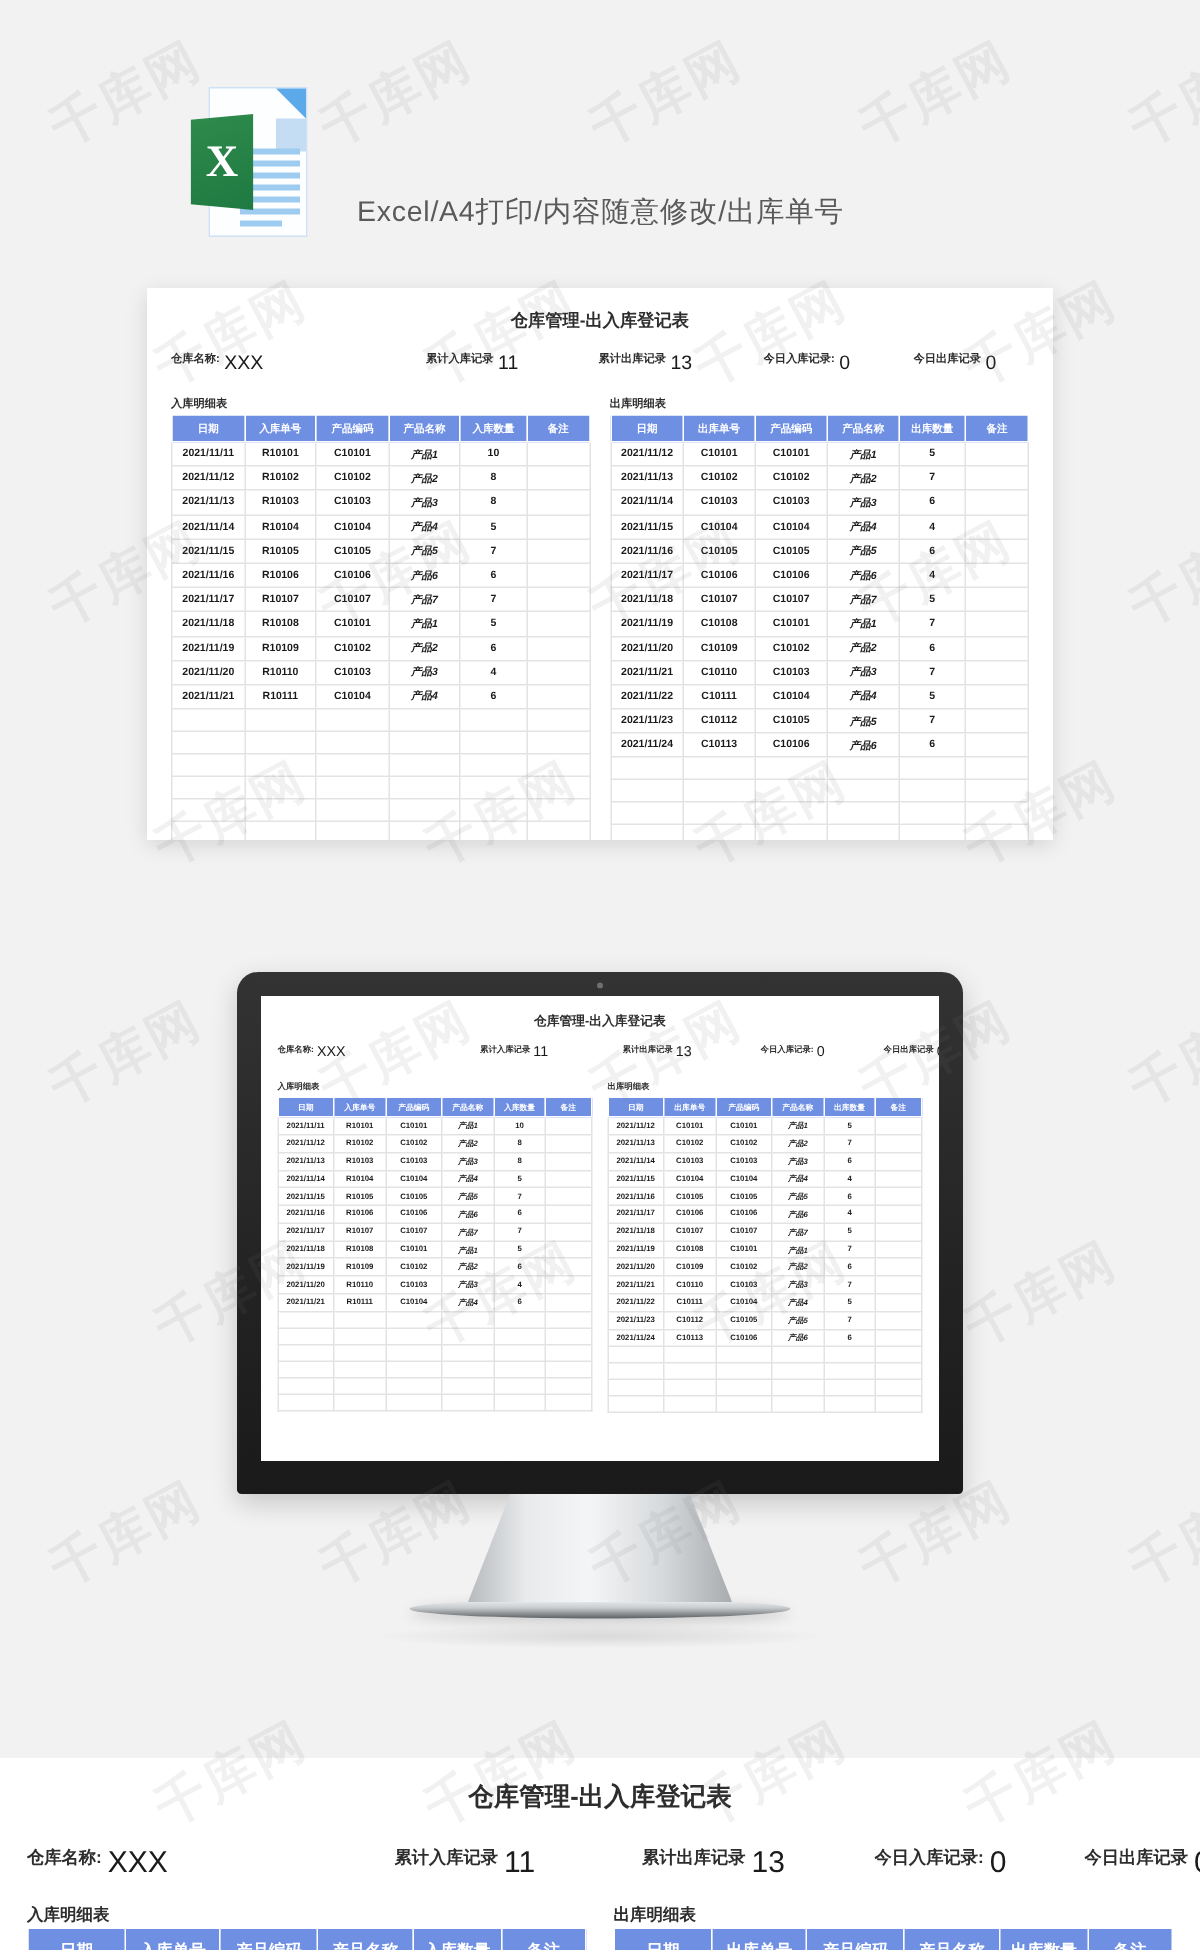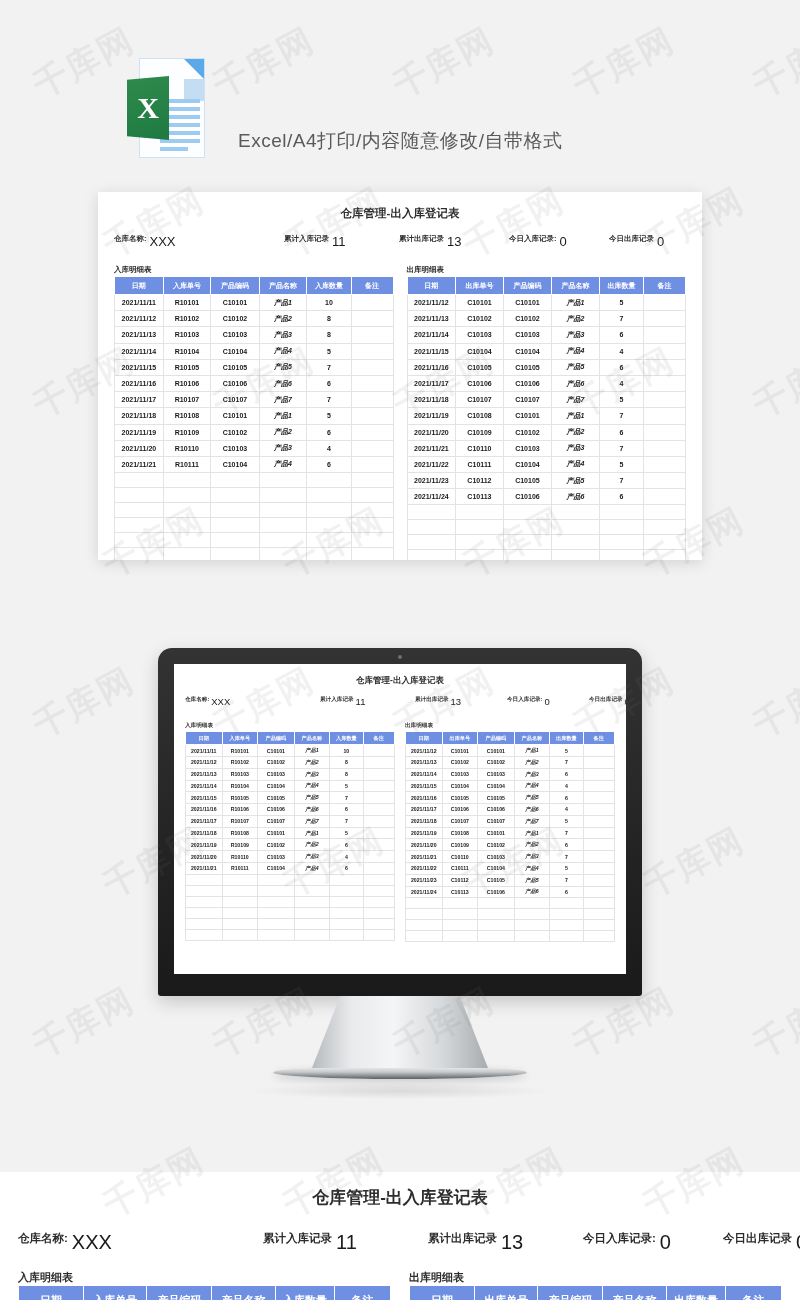--- a/index.html
+++ b/index.html
@@ -246,21 +246,21 @@
       <div class="xls-line" style="top:48px; width:40px;"></div>
       <div class="xls-line" style="top:56px; width:40px;"></div>
       <div class="xls-line" style="top:64px; width:40px;"></div>
       <div class="xls-line" style="top:72px; width:40px;"></div>
       <div class="xls-line" style="top:80px; width:40px;"></div>
       <div class="xls-line" style="top:88px; width:28px;"></div>
     </div>
     <div class="xls-badge">X</div>
   </div>
 
-  <div class="title-sub">Excel/A4打印/内容随意修改/自带格式</div>
+  <div class="title-sub">Excel/A4打印/内容随意修改/出库单号</div>
 </div>
 
 <div class="card">
   <div class="inner">
     <div class="sheet-title">仓库管理-出入库登记表</div>
     <div class="stats-row" style="position: relative; height: 17px;">
         <div class="stat" style="position: absolute; left: 0px; width: 170px; top: 0px;">
           <span class="stat-label">仓库名称:</span>
           <span class="stat-val">XXX</span>
         </div>

